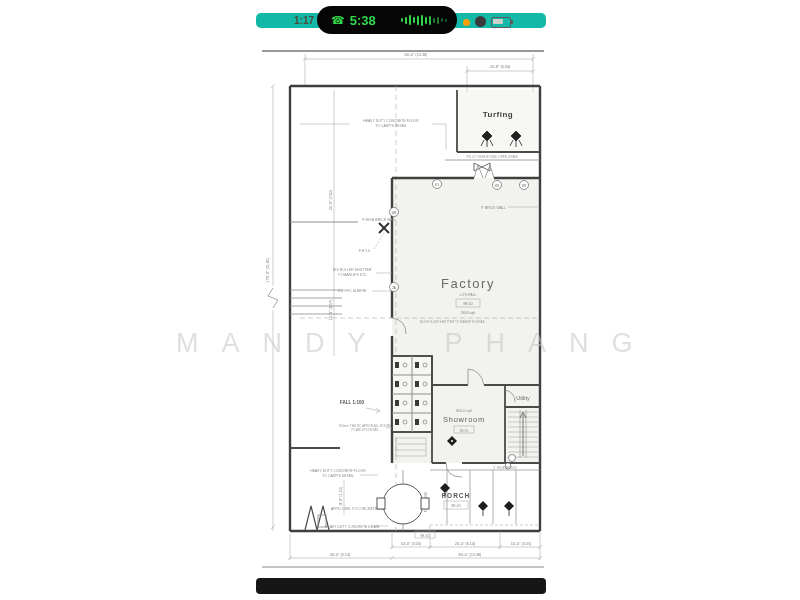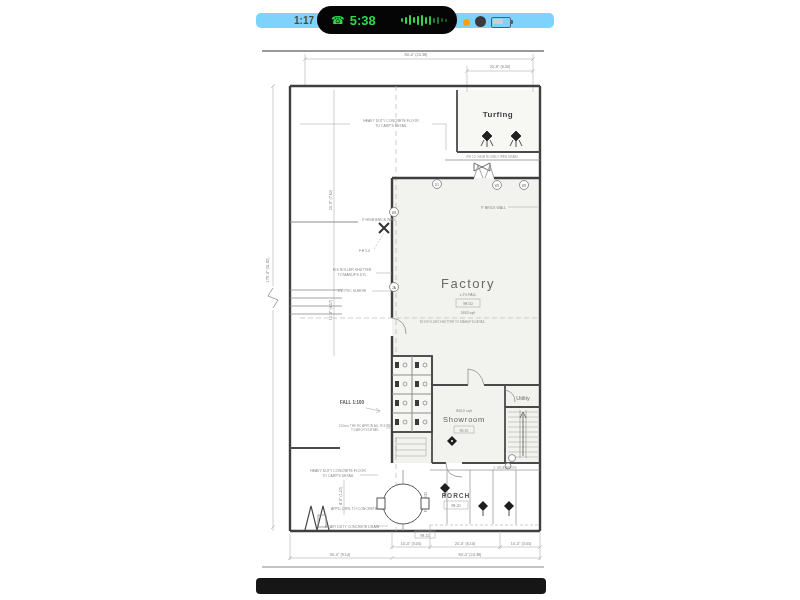--- a/index.html
+++ b/index.html
@@ -1,21 +1,21 @@
 <!DOCTYPE html>
 <html><head>
 <meta charset="utf-8">
 <style>
   html,body{margin:0;padding:0;background:#fff;}
   .frame{position:relative;width:800px;height:600px;background:#ffffff;overflow:hidden;
          font-family:"Liberation Sans",sans-serif;}
 
   
-  .statusbar{position:absolute;left:256px;top:13px;width:290px;height:15px;background:#7dd3fc;
-             border-radius:5px;padding-left:8px;}
+  .statusbar{position:absolute;left:256px;top:13px;width:290px;height:15px;background:#14b8a6;
+             border-radius:5px;}
   .sb-time{position:absolute;left:38px;top:2px;font-size:10px;font-weight:bold;color:#4d493d;}
   .island{position:absolute;left:317px;top:6px;width:140px;height:28px;background:#050505;
           border-radius:15px;display:flex;align-items:center;}
   .phone-glyph{margin-left:14px;font-size:11px;line-height:11px;}
   .call-dur{margin-left:5px;font-size:13px;font-weight:bold;}
   .wave{position:absolute;right:10px;top:0;height:28px;display:flex;align-items:center;gap:2px;}
   .wave span{display:inline-block;width:2px;border-radius:1px;}
   .dot-orange{position:absolute;left:463px;top:19px;width:7px;height:7px;border-radius:50%;}
   .circ-icon{position:absolute;left:475px;top:16px;width:11px;height:11px;border-radius:50%;
              background:#3a3a3c;}
@@ -282,16 +282,17 @@
       <path class="w-thin" d="M262,567 H544" style="stroke:#888;stroke-width:1"></path>
     </g>
     <text class="t-dim" x="425" y="536.5" text-anchor="middle">98.15</text>
     <text class="t-dim" x="411" y="545" text-anchor="middle">10'-0" (3.05)</text>
     <text class="t-dim" x="465" y="545" text-anchor="middle">20'-0" (6.10)</text>
     <text class="t-dim" x="521" y="545" text-anchor="middle">10'-0" (3.05)</text>
     <text class="t-dim" x="340" y="556" text-anchor="middle">30'-0" (9.14)</text>
     <text class="t-dim" x="470" y="556" text-anchor="middle">80'-0" (24.38)</text>
   </svg>
 
+  <div class="watermark">MANDY PHANG</div>
 
   <div class="bottombar"></div>
 
 </div>
 
 </body></html>

